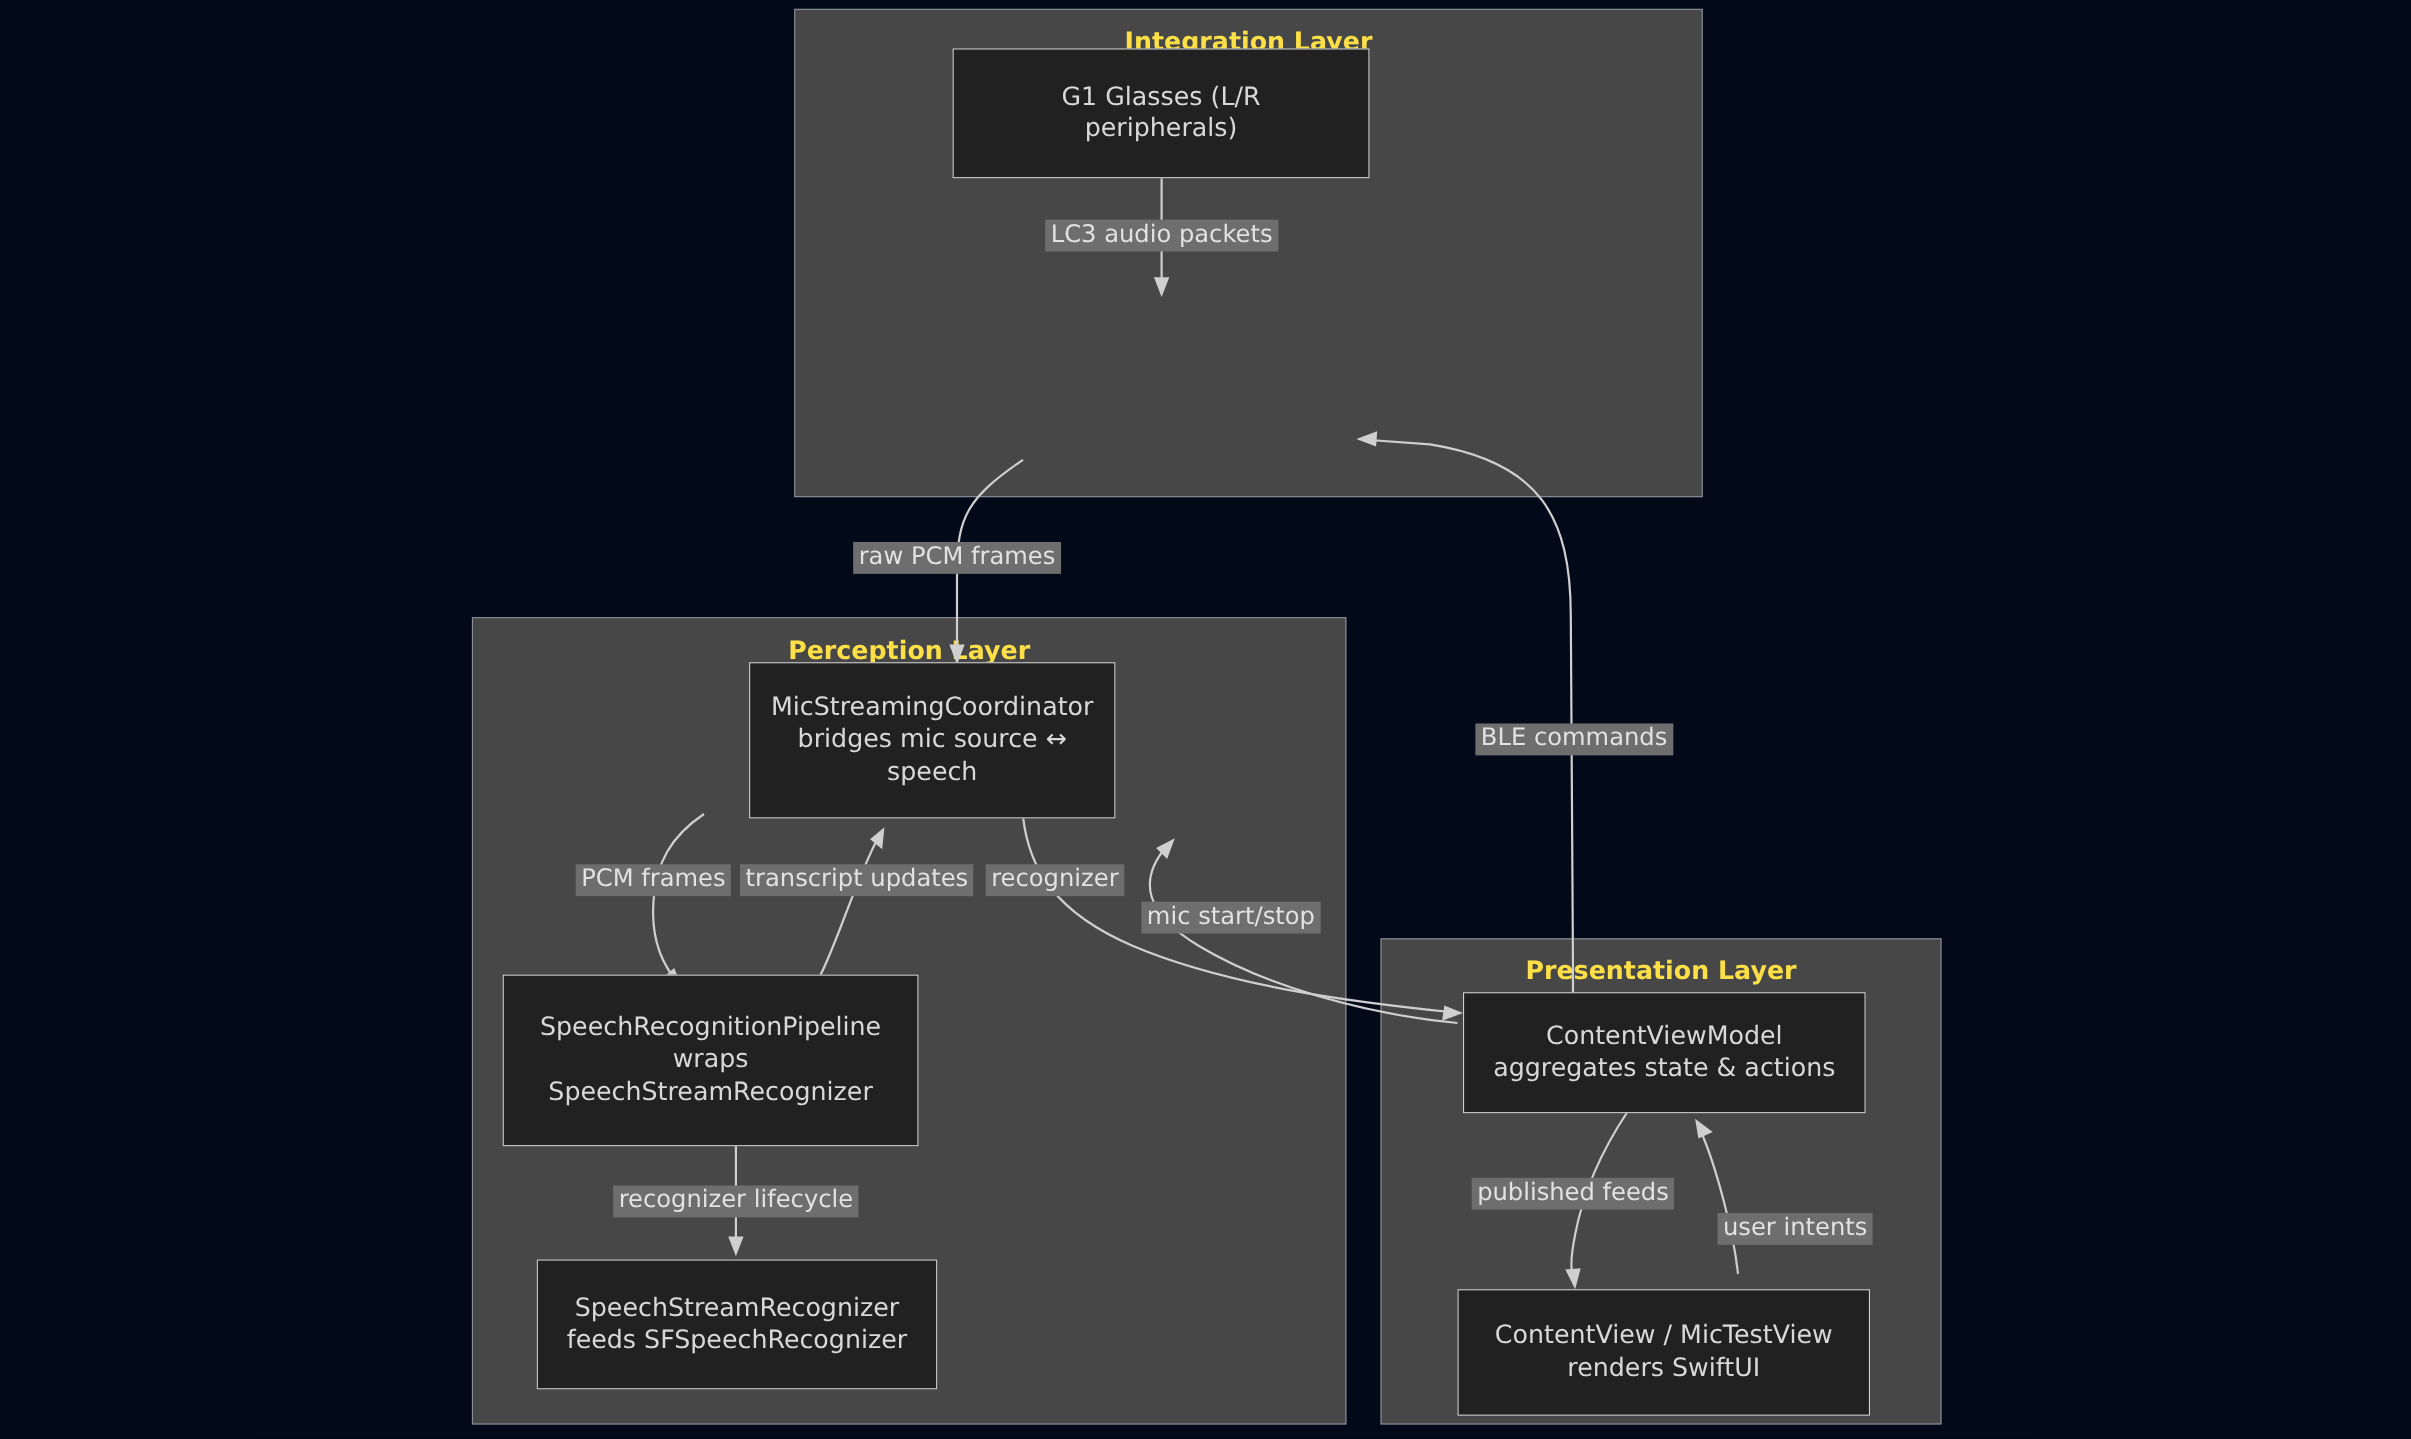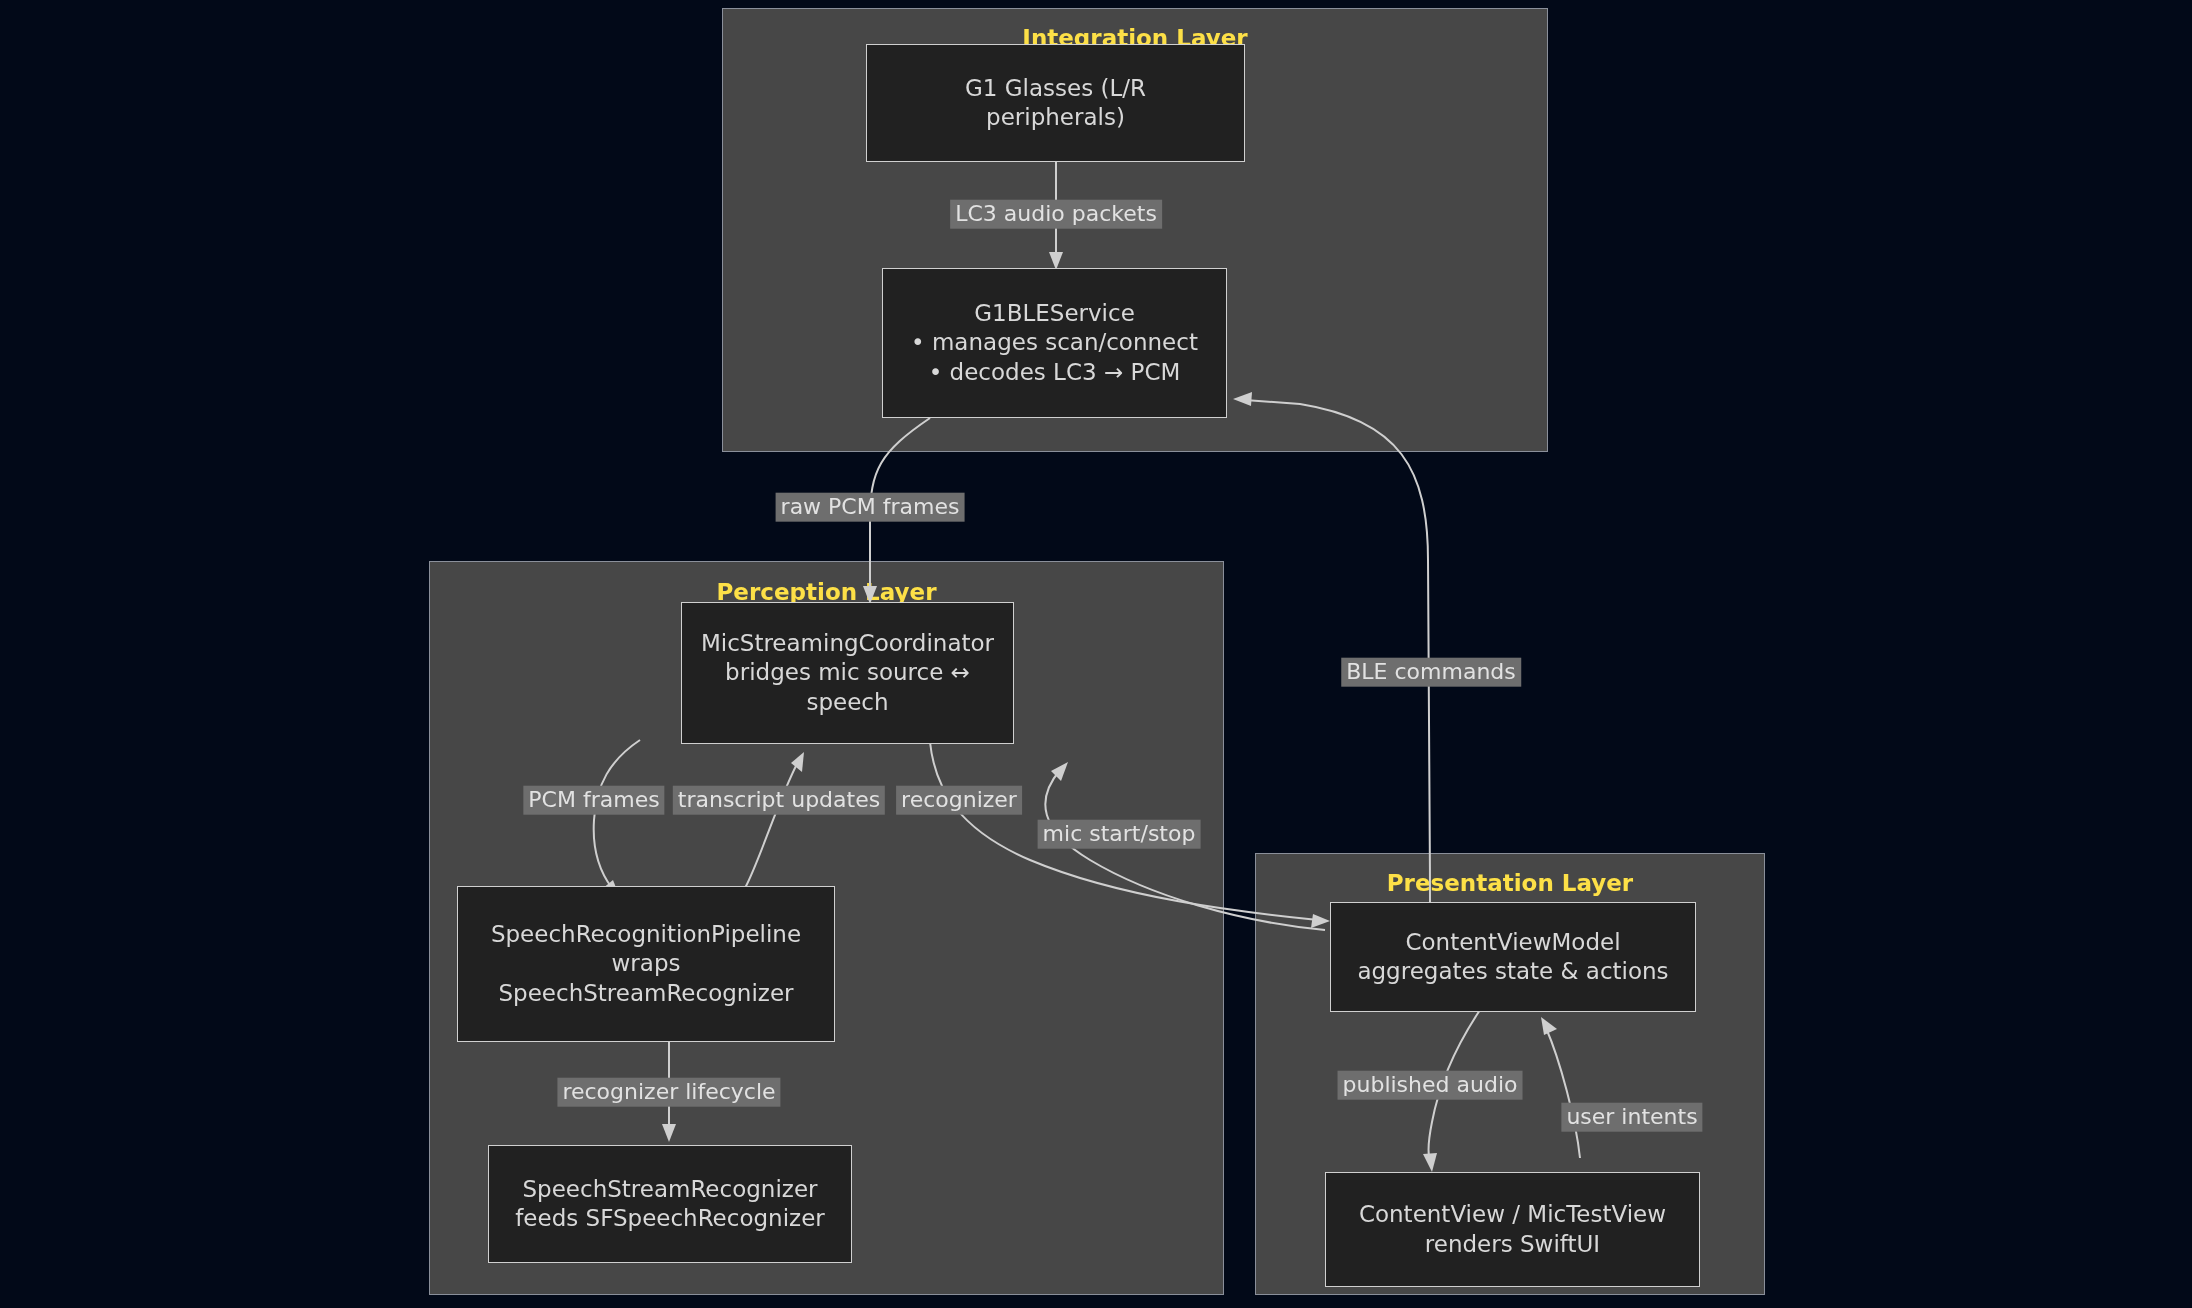--- a/index.html
+++ b/index.html
@@ -131,25 +131,20 @@
 
     <path d="M 1580 1158 C 1576 1120 1560 1060 1546 1028"></path>
     <polygon points="1541,1017 1557,1029 1544,1035"></polygon>
   </svg>
 
   <div class="node" style="left:866px; top:44px; width:379px; height:118px;">
     <span class="line">G1 Glasses (L/R</span>
     <span class="line">peripherals)</span>
   </div>
 
-  <div class="node" style="left:882px; top:268px; width:345px; height:150px;">
-    <span class="line">G1BLEService</span>
-    <span class="bullet">• manages scan/connect</span>
-    <span class="bullet">• decodes LC3 → PCM</span>
-  </div>
 
   <div class="node" style="left:681px; top:602px; width:333px; height:142px;">
     <span class="line">MicStreamingCoordinator</span>
     <span class="line">bridges mic source ↔</span>
     <span class="line">speech</span>
   </div>
 
   <div class="node" style="left:457px; top:886px; width:378px; height:156px;">
     <span class="line">SpeechRecognitionPipeline</span>
     <span class="line">wraps</span>
@@ -180,17 +175,17 @@
   <div class="edge-label" style="left:594px; top:800px;">PCM frames</div>
 
   <div class="edge-label" style="left:779px; top:800px;">transcript updates</div>
 
   <div class="edge-label" style="left:959px; top:800px;">recognizer</div>
 
   <div class="edge-label" style="left:1119px; top:800px;margin-top:34px;">mic start/stop</div>
 
   <div class="edge-label" style="left:669px; top:1092px;">recognizer lifecycle</div>
 
-  <div class="edge-label" style="left:1430px; top:1085px;">published audio</div>
+  <div class="edge-label" style="left:1430px; top:1085px;">published feeds</div>
 
   <div class="edge-label" style="left:1632px; top:1085px;margin-top:32px;">user intents</div>
 
 </div>
 
 </body></html>

